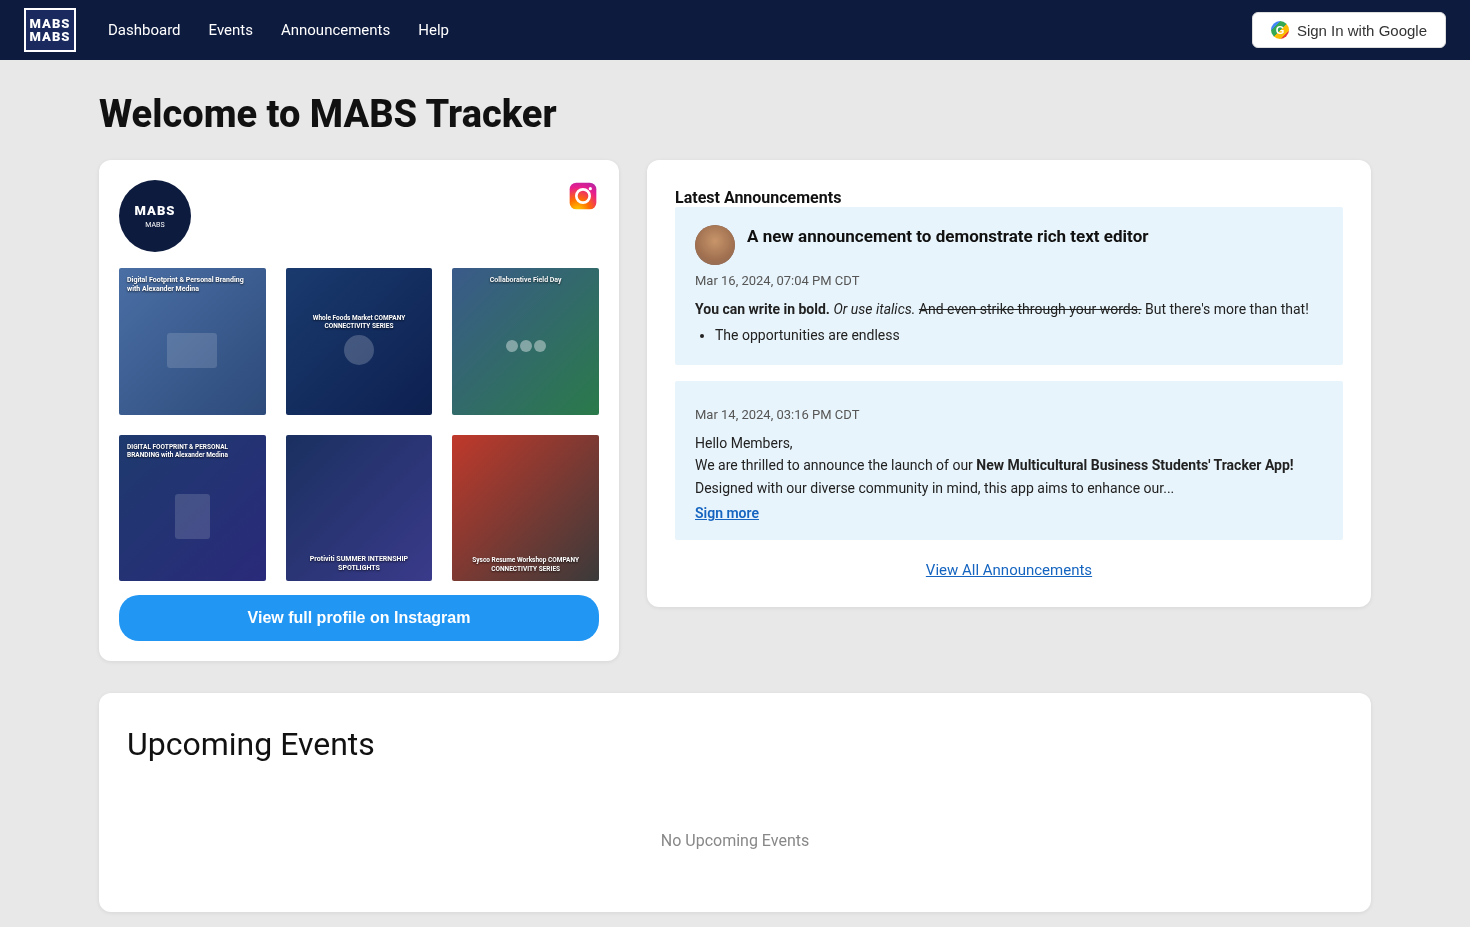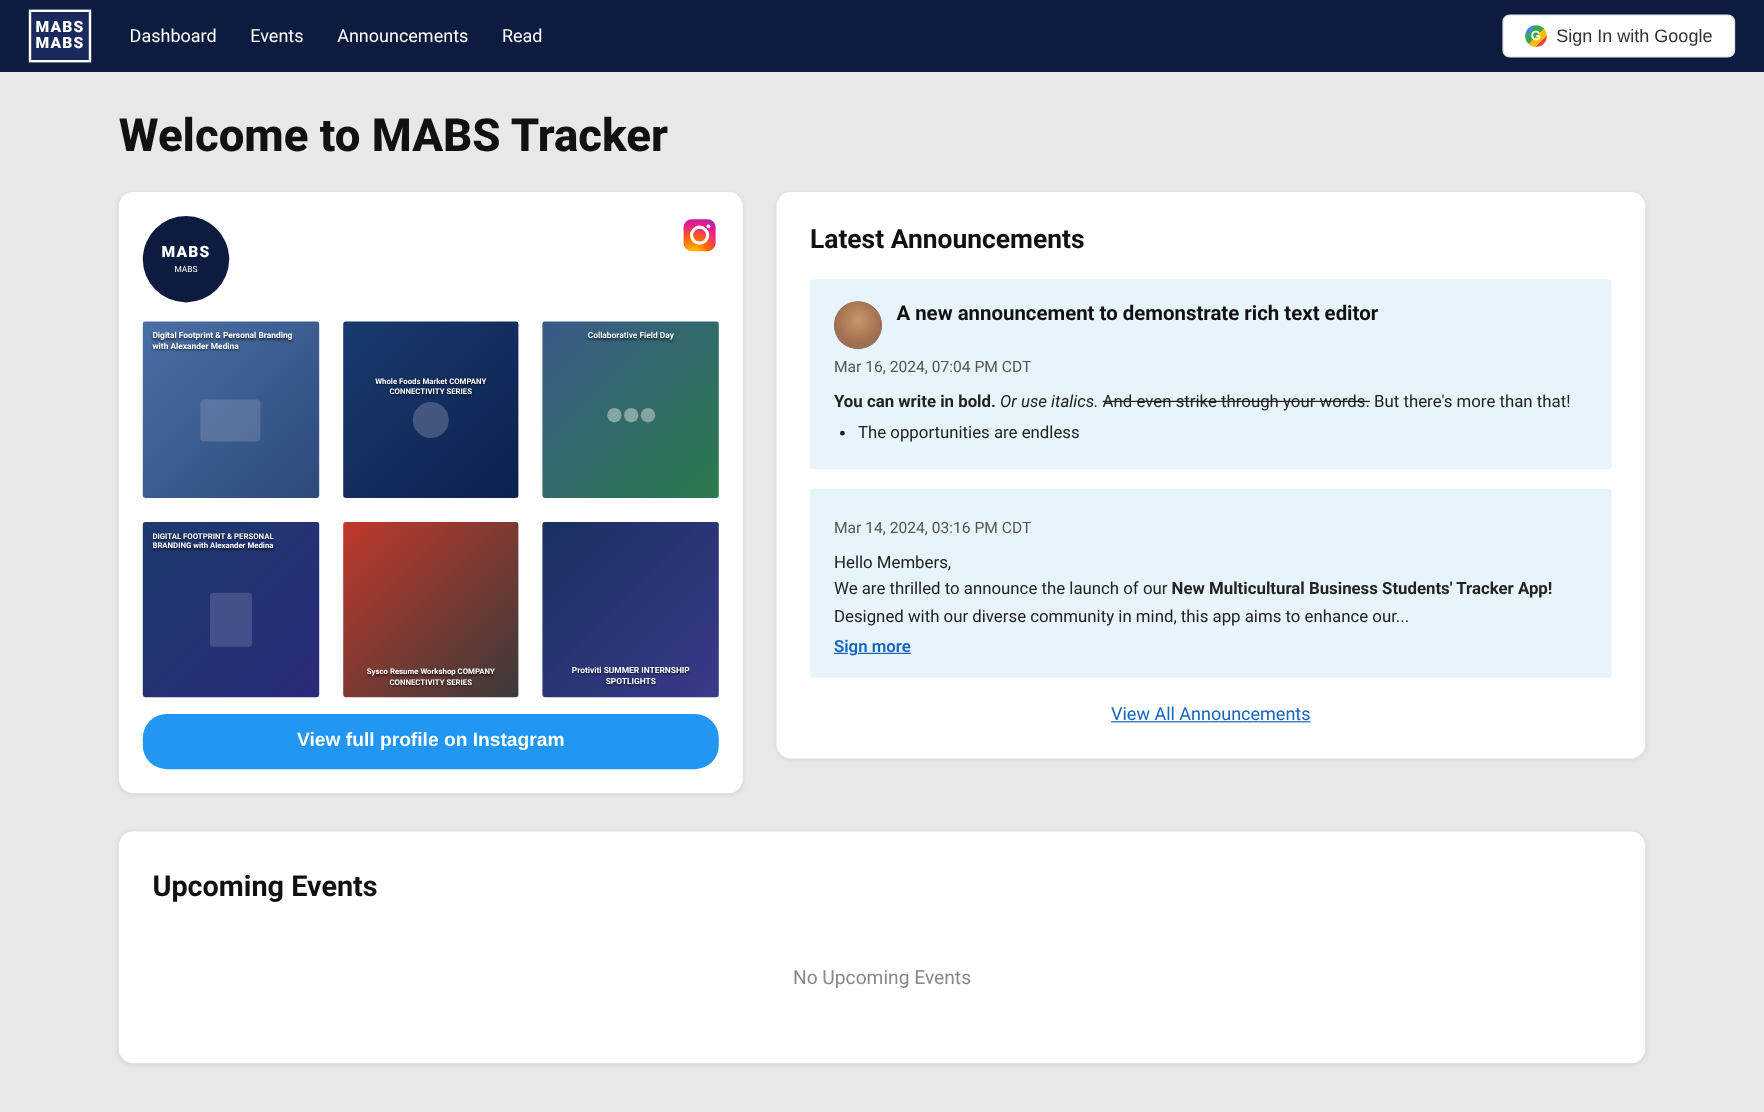--- a/index.html
+++ b/index.html
@@ -120,22 +120,21 @@
     }
 
     
     .announcements-card {
       background: white;
       border-radius: 12px;
       padding: 28px;
       box-shadow: 0 1px 4px rgba(0,0,0,0.08);
     }
     .announcements-title {
-      font-size: 22px; font-weight: 700; color: #111;
-      margin-bottom: 20px;
+      font-size: 16px; font-weight: 700; color: #111;
     }
 
     .announcement-item {
       background: #e8f4fb;
       border-radius: 2px;
       padding: 18px 20px;
       margin-bottom: 16px;
     }
     .ann-header { display: flex; align-items: flex-start; gap: 12px; }
     .ann-avatar {
@@ -166,42 +165,42 @@
 
     
     .events-section {
       margin-top: 32px;
       background: white;
       border-radius: 12px;
       padding: 32px 28px;
       box-shadow: 0 1px 4px rgba(0,0,0,0.08);
     }
     .events-title {
-      font-size: 24px; font-weight: 700; color: #111; margin-bottom: 32px;
+      font-size: 32px; font-weight: 400; color: #111; margin-bottom: 48px;
     }
     .no-events {
       text-align: center; color: #888; font-size: 16px; padding: 20px 0 30px;
     }
   </style>
 </head>
 <body>
 
 <nav>
   <div class="nav-left">
     <div class="nav-logo">
       <div>
         <div style="font-size:13px;font-weight:900;letter-spacing:1px;line-height:1">MABS</div>
         <div style="font-size:13px;font-weight:900;letter-spacing:1px;line-height:1">MABS</div>
       </div>
     </div>
     <div class="nav-links">
       <a>Dashboard</a>
       <a>Events</a>
       <a>Announcements</a>
-      <a>Read</a>
+      <a>Help</a>
     </div>
   </div>
   <button class="sign-in-btn">
     <span class="g-icon">G</span>
     <span>Sign In with Google</span>
   </button>
 </nav>
 
 <div class="page-body">
 
@@ -264,28 +263,28 @@
             </div>
           </div>
           <div class="insta-cell insta-cell-4">
             <div style="position:absolute;inset:0;display:flex;flex-direction:column;padding:8px;">
               <div style="color:white;font-size:6.5px;font-weight:700;text-shadow:0 1px 2px rgba(0,0,0,0.7);line-height:1.3;">DIGITAL FOOTPRINT &amp; PERSONAL BRANDING with Alexander Medina</div>
               <div style="flex:1;display:flex;align-items:center;justify-content:center;">
                 <div style="width:35px;height:45px;background:rgba(255,255,255,0.15);border-radius:3px;"></div>
               </div>
             </div>
           </div>
+          <div class="insta-cell insta-cell-5">
+            <div style="position:absolute;inset:0;display:flex;flex-direction:column;align-items:center;justify-content:flex-end;padding:8px;">
+              <div style="color:white;font-size:7px;font-weight:700;text-align:center;text-shadow:0 1px 2px rgba(0,0,0,0.7);line-height:1.3;">Protiviti SUMMER INTERNSHIP SPOTLIGHTS</div>
+            </div>
+          </div>
           <div class="insta-cell insta-cell-6">
             <div style="position:absolute;inset:0;display:flex;flex-direction:column;align-items:center;justify-content:flex-end;padding:8px;">
               <div style="color:white;font-size:6.5px;font-weight:700;text-align:center;text-shadow:0 1px 2px rgba(0,0,0,0.7);line-height:1.3;">Sysco Resume Workshop COMPANY CONNECTIVITY SERIES</div>
-            </div>
-          </div>
-          <div class="insta-cell insta-cell-5">
-            <div style="position:absolute;inset:0;display:flex;flex-direction:column;align-items:center;justify-content:flex-end;padding:8px;">
-              <div style="color:white;font-size:7px;font-weight:700;text-align:center;text-shadow:0 1px 2px rgba(0,0,0,0.7);line-height:1.3;">Protiviti SUMMER INTERNSHIP SPOTLIGHTS</div>
             </div>
           </div>
         </div>
 
         <button class="view-profile-btn">
           <span>View full profile on Instagram</span>
         </button>
       </div>
     </div>
 

